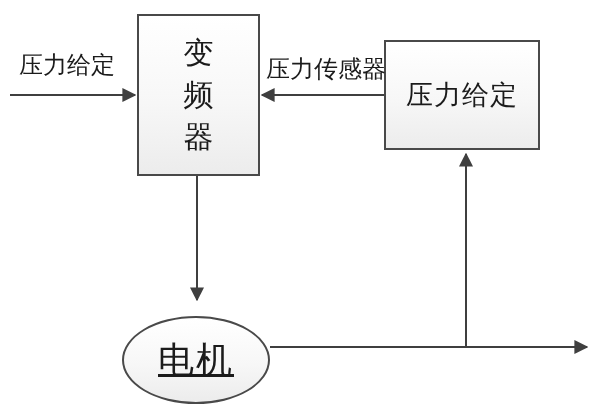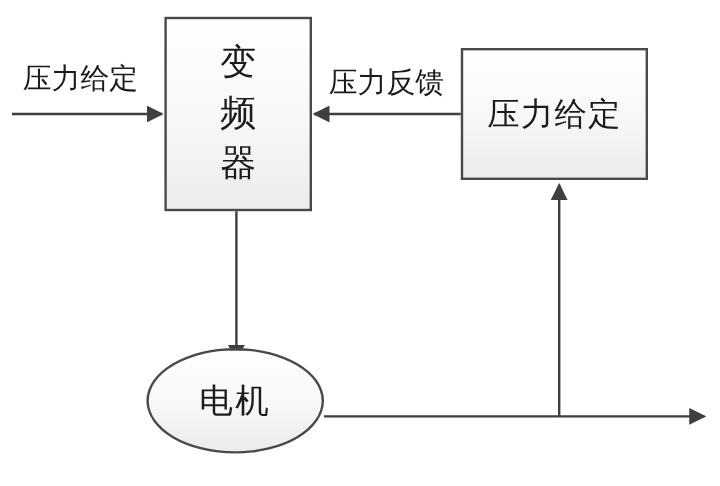--- a/index.html
+++ b/index.html
@@ -50,26 +50,27 @@
   .node-sensor {
     left: 384px;
     top: 40px;
     width: 156px;
     height: 110px;
     font-size: 27px;
     letter-spacing: 1px;
   }
   .node-motor {
     left: 122px;
-    top: 290px;
+    top: 316px;
     width: 148px;
     height: 88px;
     border-radius: 50%;
-    font-size: 28px;
+    font-size: 36px;
     letter-spacing: 2px;
+    text-decoration: underline;
   }
   .edge-label {
     position: absolute;
     font-size: 24px;
     text-align: center;
     white-space: nowrap;
   }
   .label-setpoint {
     left: 12px;
     top: 49px;
@@ -110,15 +111,15 @@
 
   <div class="node node-sensor">
     <span>压力给定</span>
   </div>
 
   <div class="node node-motor">
     <span>电机</span>
   </div>
 
   <div class="edge-label label-setpoint">压力给定</div>
-  <div class="edge-label label-feedback">压力反馈</div>
+  <div class="edge-label label-feedback">压力传感器</div>
 
 </div>
 
 </body></html>

